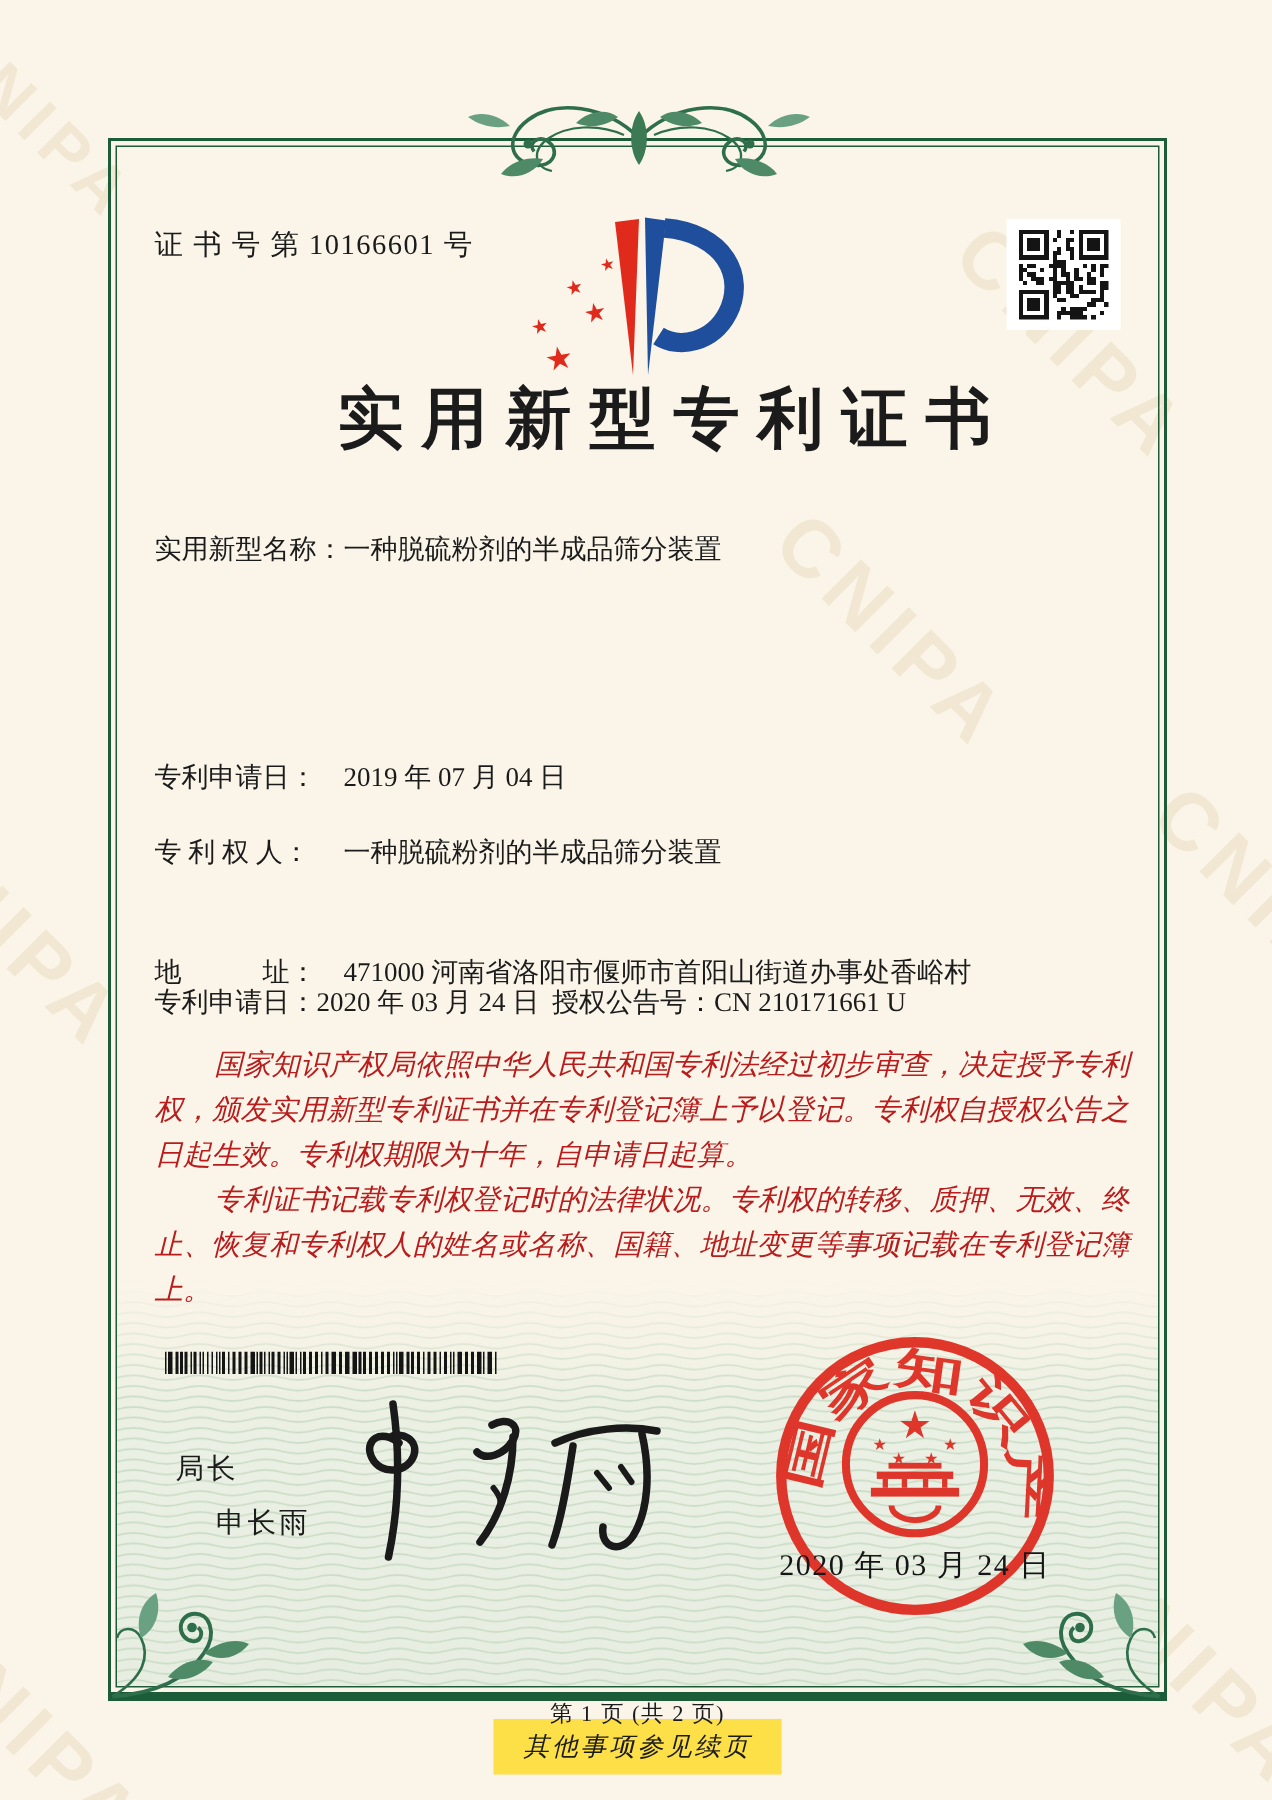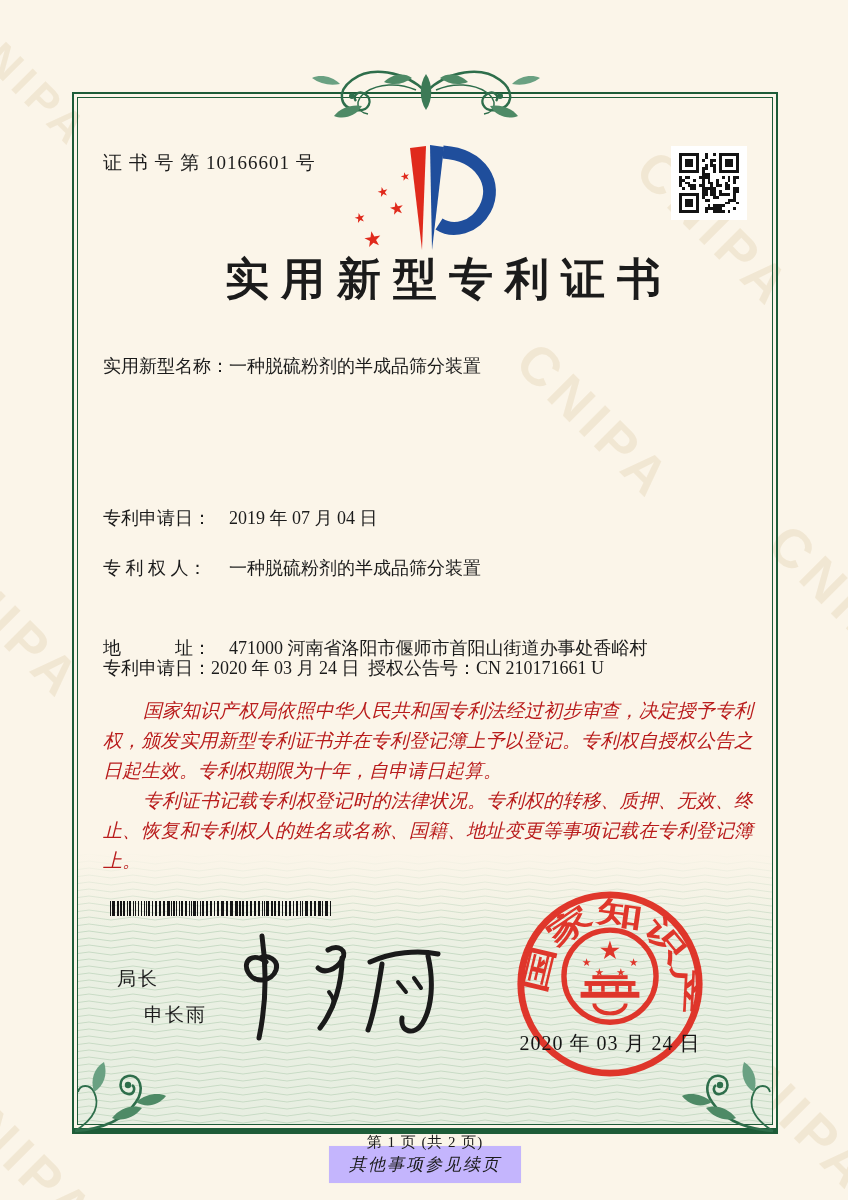--- a/index.html
+++ b/index.html
@@ -52,21 +52,21 @@
   .officer-title{left:117px; top:966px; font-size:19px; letter-spacing:2px; z-index:3;}
   .officer-name{left:124px; top:1002px; font-size:19px; letter-spacing:2px; z-index:3;margin-left:20px;}
   .signature{left:232px; top:928px; z-index:4;}
   .seal{left:512px; top:886px; z-index:5; opacity:.93;}
   .seal-date{
     left:504px; top:1030px; width:212px; text-align:center;
     font-size:20px; color:#151515; letter-spacing:1px; z-index:6; white-space:nowrap;
   }
   .page-info{left:72px; top:1097px; width:706px; text-align:center; font-size:15px; z-index:3; letter-spacing:1px;margin-top:36px;}
   .cont-note{
-    left:329px; top:1146px; width:192px; height:37px; background:#c4b5fd;
+    left:329px; top:1146px; width:192px; height:37px; background:#fde047;
     text-align:center; line-height:37px; font-size:17px; font-style:italic;
     letter-spacing:2px; z-index:2; box-shadow:0 0 2px rgba(0,0,0,0.04);
   }
   .orn-top{left:266px; top:56px; z-index:2;}
   .orn-bl{left:64px; top:1028px; z-index:2;}
   .orn-br{left:674px; top:1028px; transform:scaleX(-1); z-index:2;}
 </style>
 </head>
 <body>
 

